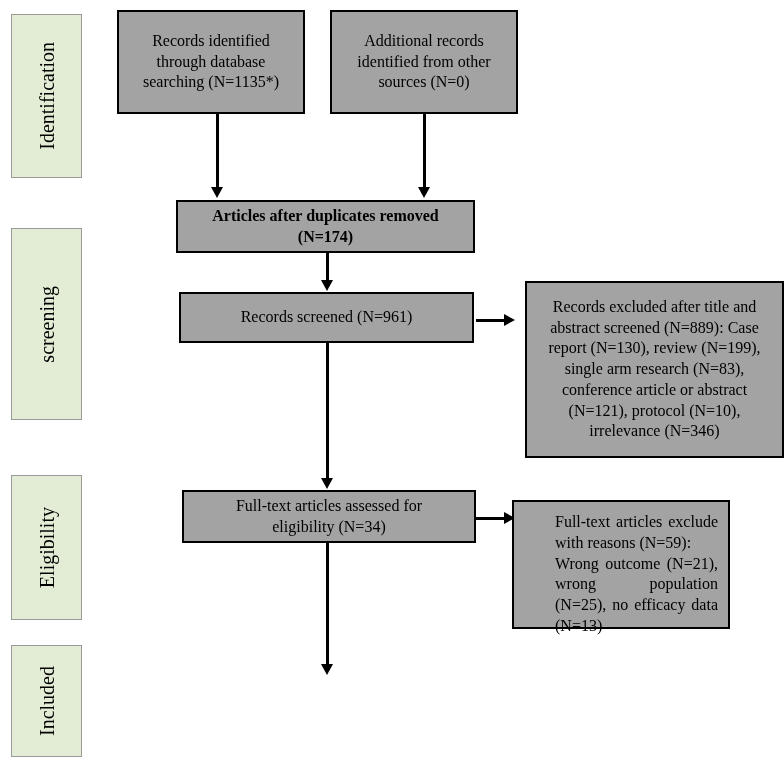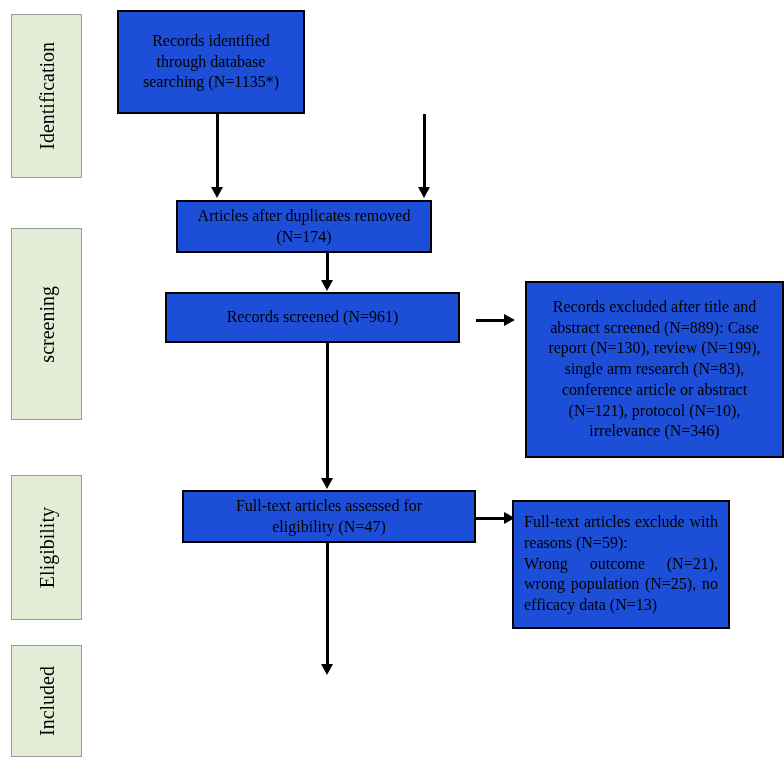--- a/index.html
+++ b/index.html
@@ -33,21 +33,21 @@
     font-size: 20px;
     line-height: 1;
     color: #000000;
     white-space: nowrap;
     letter-spacing: 0px;
   }
 
   
   .box {
     position: absolute;
-    background: #1d4ed8;
+    background: #a3a3a3;
     border: 2px solid #000000;
     box-sizing: border-box;
     display: flex;
     align-items: center;
     justify-content: center;
     color: #000000;
     font-size: 16px;
     line-height: 1.30;
   }
   .box .box-text {
@@ -115,58 +115,63 @@
   <div class="stage" style="left:11px; top:645px; width:71px; height:112px;">
     <span class="stage-text">Included</span>
   </div>
 
   <div class="box" style="left:117px; top:10px; width:188px; height:104px;">
     <span class="box-text">Records identified
 through database
 searching (N=1135*)</span>
   </div>
 
+  <div class="box" style="left:330px; top:10px; width:188px; height:104px;">
+    <span class="box-text">Additional records
+identified from other
+sources (N=0)</span>
+  </div>
 
   <div class="vline" style="left:216px; top:114px; height:75px;"></div>
   <div class="arrow-down" style="left:211px; top:187px;"></div>
 
   <div class="vline" style="left:423px; top:114px; height:75px;"></div>
   <div class="arrow-down" style="left:418px; top:187px;"></div>
 
-  <div class="box" style="left:176px; top:200px; width:256px; height:53px;">
+  <div class="box" style="left:176px; top:200px; width:299px; height:53px;font-weight:bold;">
     <span class="box-text">Articles after duplicates removed
 (N=174)</span>
   </div>
 
   <div class="vline" style="left:326px; top:253px; height:29px;"></div>
   <div class="arrow-down" style="left:321px; top:280px;"></div>
 
-  <div class="box" style="left:165px; top:292px; width:295px; height:51px;">
+  <div class="box" style="left:179px; top:292px; width:295px; height:51px;">
     <span class="box-text">Records screened (N=961)</span>
   </div>
 
   <div class="hline" style="left:476px; top:319px; width:32px;"></div>
   <div class="arrow-right" style="left:504px; top:314px;"></div>
 
   <div class="box" style="left:525px; top:281px; width:259px; height:177px;">
     <span class="box-text">Records excluded after title and abstract screened (N=889): Case report (N=130), review (N=199), single arm research (N=83), conference article or abstract (N=121), protocol (N=10), irrelevance (N=346)</span>
   </div>
 
   <div class="vline" style="left:326px; top:343px; height:136px;"></div>
   <div class="arrow-down" style="left:321px; top:478px;"></div>
 
   <div class="box" style="left:182px; top:490px; width:294px; height:53px;">
     <span class="box-text">Full-text articles assessed for
-eligibility (N=47)</span>
+eligibility (N=34)</span>
   </div>
 
   <div class="hline" style="left:476px; top:517px; width:32px;"></div>
   <div class="arrow-right" style="left:504px; top:512px;"></div>
 
-  <div class="box justify align-top" style="left:512px; top:500px; width:218px; height:129px; padding-top:10px;">
+  <div class="box justify align-top" style="left:512px; top:500px; width:218px; height:129px; padding-top:10px;padding-left:31px;">
     <span class="box-text">Full-text articles exclude with reasons (N=59):
 Wrong outcome (N=21), wrong population (N=25), no efficacy data (N=13)</span>
   </div>
 
   <div class="vline" style="left:326px; top:543px; height:122px;"></div>
   <div class="arrow-down" style="left:321px; top:664px;"></div>
 
 
 </div>
 

